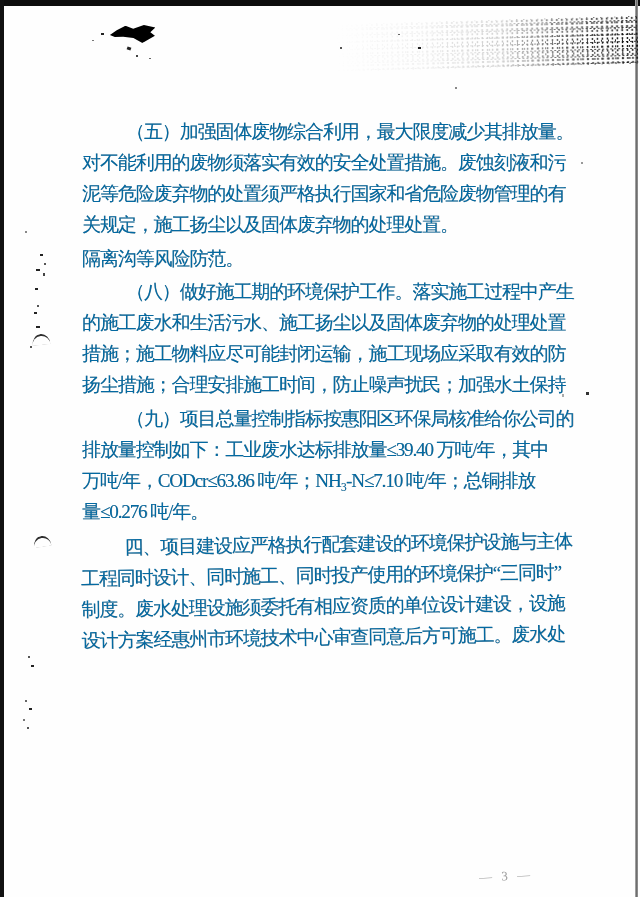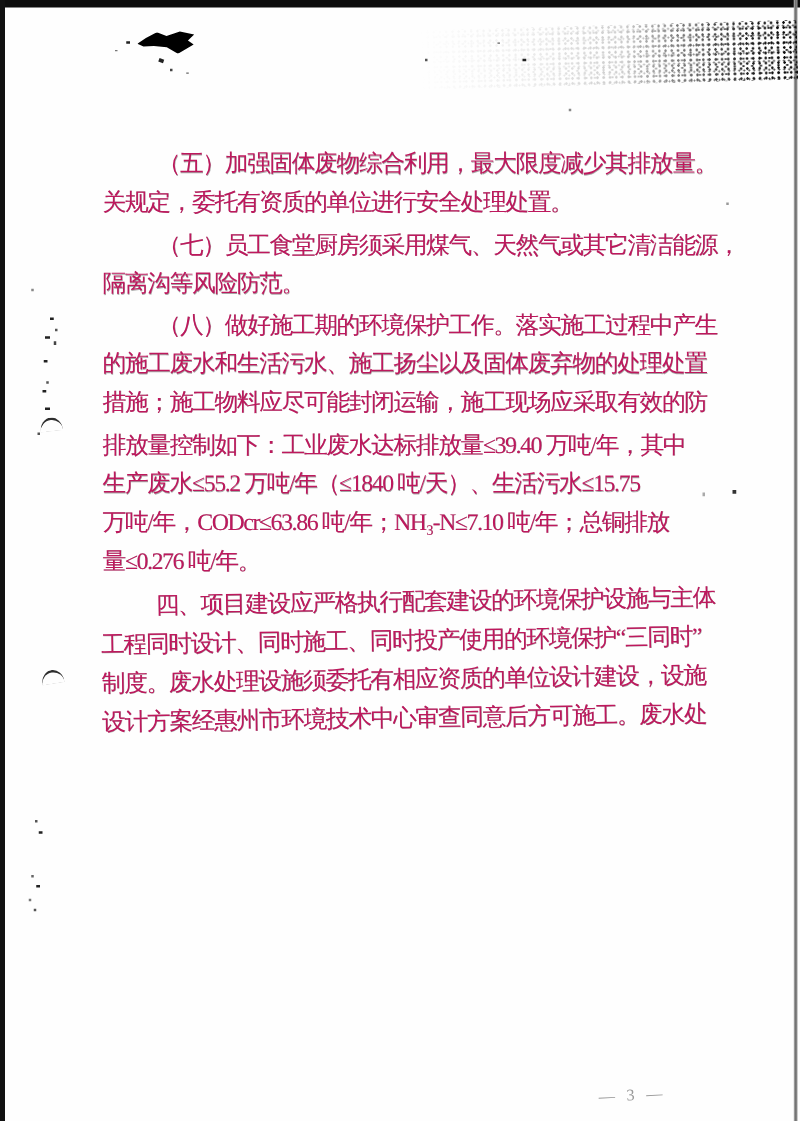--- a/index.html
+++ b/index.html
@@ -29,21 +29,21 @@
     background-size:5px 4px,7px 6px,4px 7px;
     background-position:0 0,2px 3px,3px 1px;
     -webkit-mask-image:linear-gradient(to right,transparent 0%,rgba(0,0,0,.07) 30%,rgba(0,0,0,.22) 55%,rgba(0,0,0,.7) 76%,#000 92%);
     mask-image:linear-gradient(to right,transparent 0%,rgba(0,0,0,.07) 30%,rgba(0,0,0,.22) 55%,rgba(0,0,0,.7) 76%,#000 92%);
     opacity:.95;}
   
   .sp{position:absolute;background:#222;}
   .arc{position:absolute;width:18px;height:9px;border-top:2px solid #2e2e2e;
     border-radius:50% 50% 0 0 / 100% 100% 0 0;transform:rotate(-6deg);}
   
-  .content{position:absolute;left:82px;top:116px;width:482px;color:#be185d;}
+  .content{position:absolute;left:82px;top:116px;width:482px;color:#0369a1;}
   .line{
     white-space:nowrap;height:31px;line-height:31px;
     font-size:19px;letter-spacing:-1.1px;
     text-shadow:0.3px 0.3px 0 rgba(0,0,0,.35);
   }
   .indent{padding-left:44px;}
   .para{margin:0;}
   .para.m10{margin-top:10px;}
   .para.m3{margin-top:3px;}
   .para.m2{margin-top:2px;}
@@ -97,38 +97,40 @@
   <div class="sp" style="left:23px;top:719px;width:2px;height:2px;background:#777;"></div>
   <div class="sp" style="left:27px;top:727px;width:2px;height:2px;background:#555;"></div>
   <div class="sp" style="left:581px;top:162px;width:2px;height:2px;background:#999;"></div>
   <div class="sp" style="left:586px;top:392px;width:3px;height:3px;background:#333;"></div>
   <div class="sp" style="left:562px;top:394px;width:2px;height:3px;background:#aaa;"></div>
 
   <div class="content">
 
     <div class="para">
       <div class="line indent">（五）加强固体废物综合利用，最大限度减少其排放量。</div>
-      <div class="line">关规定，委托有资质的单位进行安全处理处置。</div>
+      <div class="line">对不能利用的废物须落实有效的安全处置措施。废蚀刻液和污</div>
+      <div class="line">泥等危险废弃物的处置须严格执行国家和省危险废物管理的有</div>
+      <div class="line">关规定，施工扬尘以及固体废弃物的处理处置。</div>
     </div>
 
 
     <div class="para m3">
-      <div class="line indent">（七）员工食堂厨房须采用煤气、天然气或其它清洁能源，</div>
       <div class="line">隔离沟等风险防范。</div>
     </div>
 
     <div class="para m2">
       <div class="line indent">（八）做好施工期的环境保护工作。落实施工过程中产生</div>
       <div class="line">的施工废水和生活污水、施工扬尘以及固体废弃物的处理处置</div>
       <div class="line">措施；施工物料应尽可能封闭运输，施工现场应采取有效的防</div>
+      <div class="line">扬尘措施；合理安排施工时间，防止噪声扰民；加强水土保持</div>
     </div>
 
     <div class="para m3">
+      <div class="line indent">（九）项目总量控制指标按惠阳区环保局核准给你公司的</div>
       <div class="line">排放量控制如下：工业废水达标排放量≤39.40 万吨/年，其中</div>
-      <div class="line">生产废水≤55.2 万吨/年（≤1840 吨/天）、生活污水≤15.75</div>
       <div class="line">万吨/年，CODcr≤63.86 吨/年；NH₃-N≤7.10 吨/年；总铜排放</div>
       <div class="line">量≤0.276 吨/年。</div>
     </div>
 
     <div class="para m5 tilt">
       <div class="line indent">四、项目建设应严格执行配套建设的环境保护设施与主体</div>
       <div class="line">工程同时设计、同时施工、同时投产使用的环境保护“三同时”</div>
       <div class="line">制度。废水处理设施须委托有相应资质的单位设计建设，设施</div>
       <div class="line">设计方案经惠州市环境技术中心审查同意后方可施工。废水处</div>
     </div>

